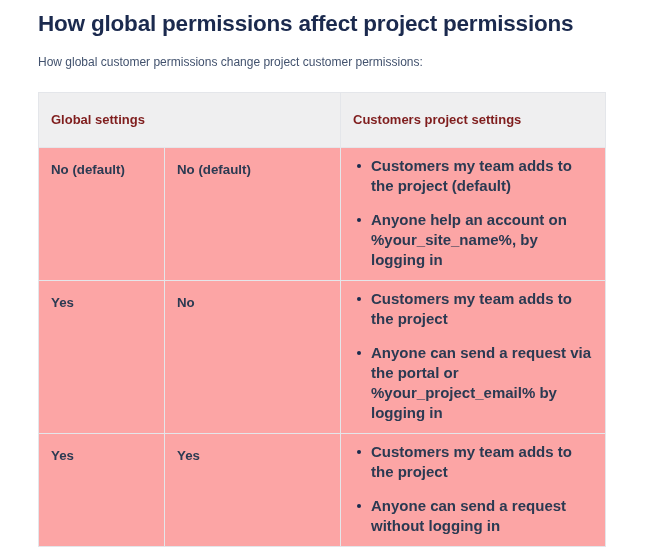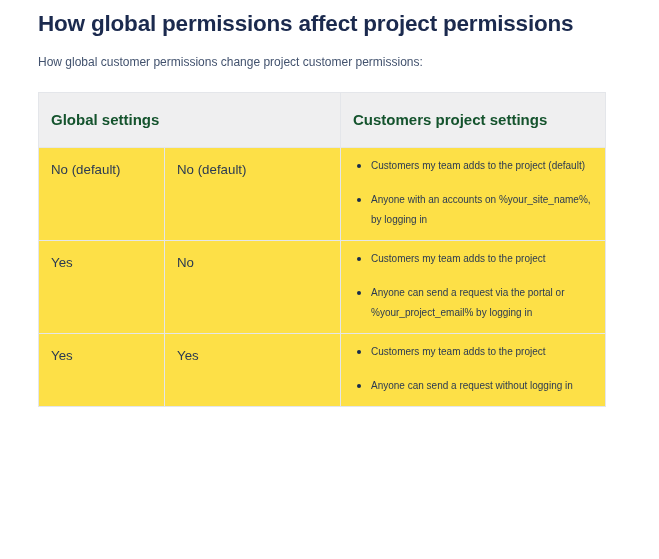--- a/index.html
+++ b/index.html
@@ -78,62 +78,63 @@
     padding: 11px 12px 12px 12px;
     font-size: 13.3px;
     line-height: 20px;
     color: #2b3a52;
     font-weight: 400;
   }
 
   
   tr.head-row th {
     background: #efeff0;
-    color: #14532d;
+    color: #7f1d1d;
     font-weight: 700;
-    font-size: 15px;
+    font-size: 13px;
     height: 36px;
     padding-top: 9px;
     padding-bottom: 9px;
     vertical-align: middle;
   }
 
   
   tr.question-row td {
     background: #f7f9fb;
     color: #3a4a63;
     padding-top: 10px;
     padding-bottom: 14px;
   }
   tr.question-row td.q-wide {
     vertical-align: middle;
     padding-top: 8px;
   }
 
   
   tr.data-row td {
-    background: #fde047;
+    background: #fca5a5;
     padding-top: 12px;
+    font-weight: bold;
   }
   tr.data-row td.bullet-cell {
     padding-top: 8px;
     padding-bottom: 10px;
     padding-left: 8px;
   }
 
   ul.opt-list {
     margin: 0;
     padding: 0 0 0 22px;
     list-style: none;
   }
   ul.opt-list li {
     position: relative;
     margin: 0 0 14px 0;
     padding: 0;
-    font-size: 10px;
+    font-size: 15px;
     line-height: 20px;
     color: #2b3a52;
   }
   ul.opt-list li:last-child {
     margin-bottom: 0;
   }
   ul.opt-list li::before {
     content: "";
     position: absolute;
     left: -14px;
@@ -168,21 +169,21 @@
       </thead>
       <tbody>
 
 
         <tr class="data-row">
           <td>No (default)</td>
           <td>No (default)</td>
           <td class="bullet-cell">
             <ul class="opt-list">
               <li>Customers my team adds to the project (default)</li>
-              <li>Anyone with an accounts on %your_site_name%, by logging in</li>
+              <li>Anyone help an account on %your_site_name%, by logging in</li>
             </ul>
           </td>
         </tr>
 
         <tr class="data-row">
           <td>Yes</td>
           <td>No</td>
           <td class="bullet-cell">
             <ul class="opt-list">
               <li>Customers my team adds to the project</li>

